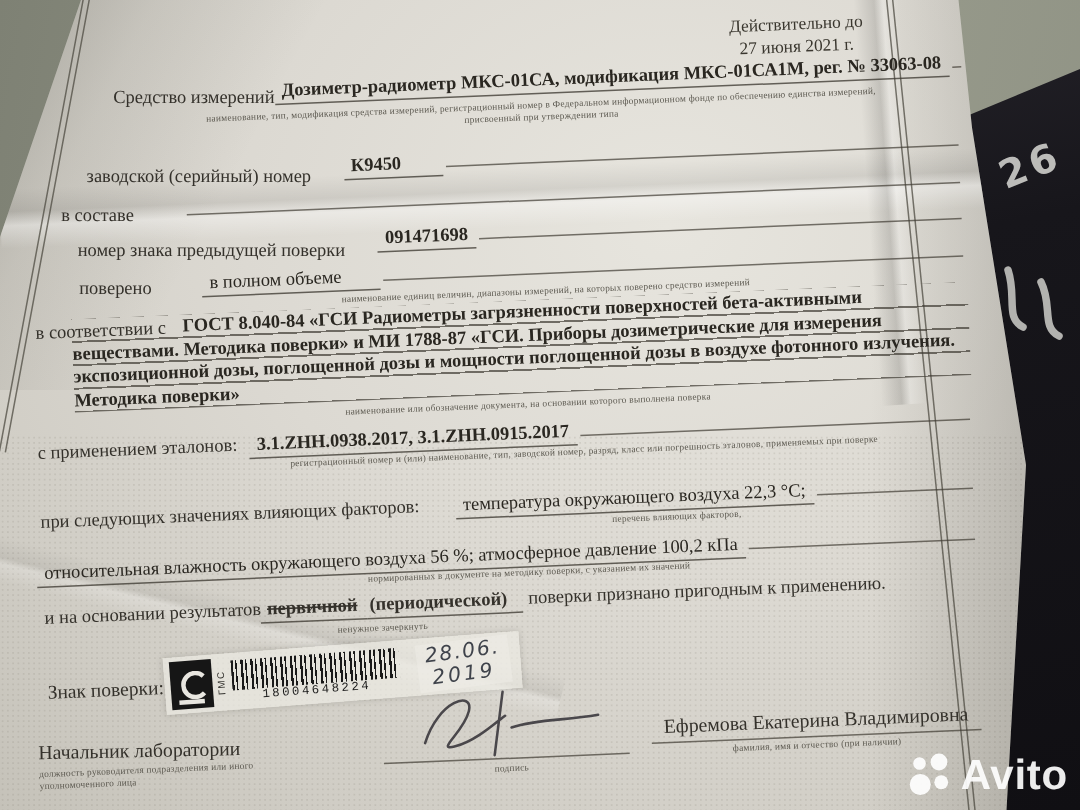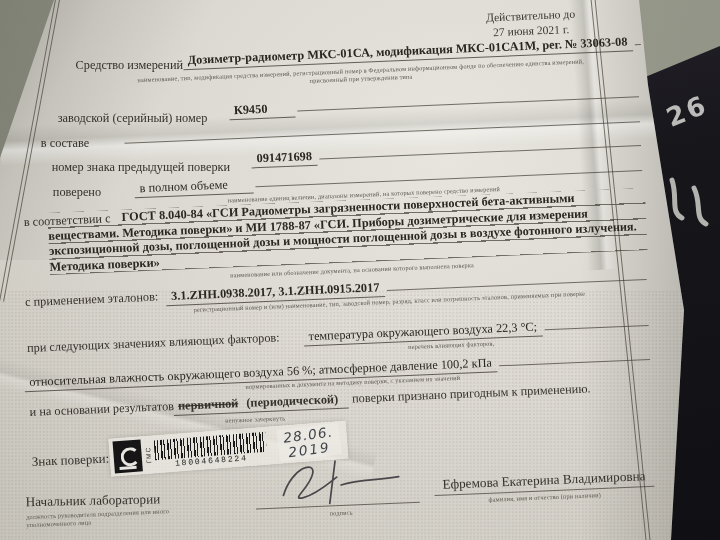--- a/index.html
+++ b/index.html
@@ -223,13 +223,22 @@
         </div>
         <div class="col-name">
           <span class="sig-name">Ефремова Екатерина Владимировна</span>
           <span class="cap">фамилия, имя и отчество (при наличии)</span>
         </div>
       </div>
 
     </div>
   </div>
 
+  <div class="watermark">
+    <svg width="30" height="30" viewBox="0 0 30 30">
+      <circle cx="7.5" cy="21" r="7" fill="#fff"></circle>
+      <circle cx="7" cy="7" r="4.2" fill="#fff"></circle>
+      <circle cx="20" cy="6" r="5.6" fill="#fff"></circle>
+      <circle cx="21.5" cy="19.5" r="4.6" fill="#fff"></circle>
+    </svg>
+    <span class="wm-text">Avito</span>
+  </div>
 </div>
 
 </body></html>

